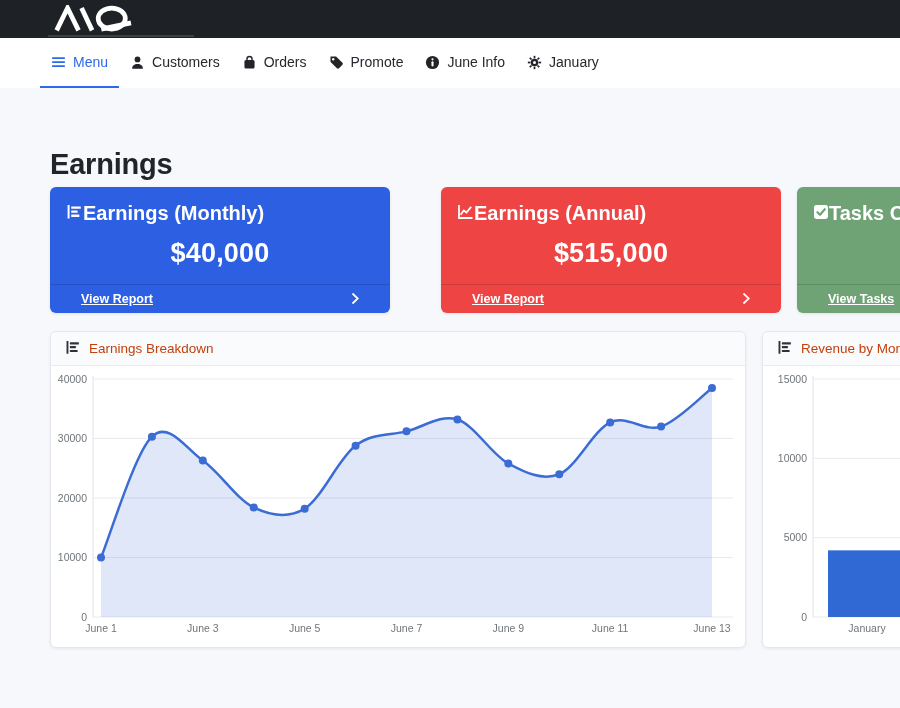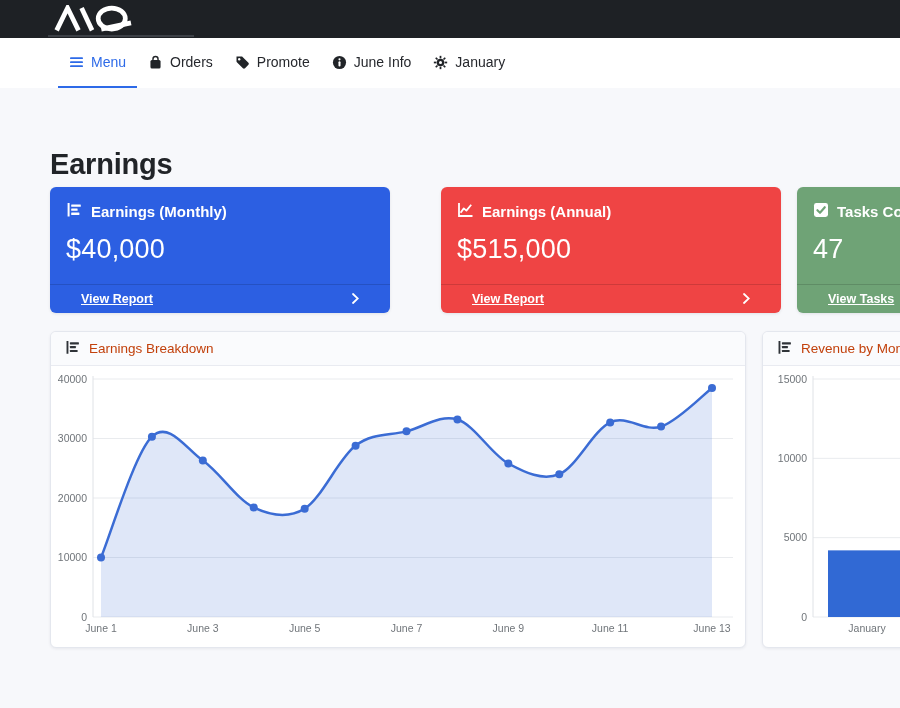--- a/index.html
+++ b/index.html
@@ -8,37 +8,37 @@
     font-family:"Liberation Sans","DejaVu Sans",sans-serif;
     background:#f7f8fb; color:#24262b; position:relative;
   }
 
   
   .topbar { height:38px; background:#1e2125; position:relative; }
   .brand { position:absolute; left:48px; top:5px; height:28px; }
   .brand-underline { position:absolute; left:48px; top:35px; width:146px; height:2px; background:#3c4046; }
 
   
-  .navbar { height:50px; background:#ffffff; display:flex; align-items:stretch; padding-left:58px; }
+  .navbar { height:50px; background:#ffffff; display:flex; align-items:stretch; padding-left:40px; }
   .nav-item { display:flex; align-items:center; gap:7px; padding:0 11px; font-size:14px; color:#26282d; cursor:pointer; border-bottom:2px solid transparent; }
   .nav-item .nicon { display:flex; align-items:center; }
   .nav-item.active { color:#2d6ae8; border-bottom-color:#2d6ae8; }
 
   
   .content { padding:60px 0 0 50px; }
   h1.page-title { font-size:29px; font-weight:600; color:#212428; letter-spacing:-0.2px; margin-bottom:6px; }
 
   .cards-row { display:flex; gap:16px; margin-top:0px; width:max-content; }
   .stat-card { width:340px; height:126px; border-radius:6px; color:#fff; display:flex; flex-direction:column; box-shadow:0 1px 3px rgba(25,35,60,.10); overflow:hidden; }
   .stat-card.blue  { background:#2c5fe2; }
   .stat-card.yellow{ background:#ef4444;margin-left:35px; }
   .stat-card.green { background:#6fa376; }
   .stat-top { padding:15px 16px 0 16px; flex:1; }
-  .stat-title { display:flex; align-items:center; gap:8px; font-size:15px; font-weight:700; }
-  .stat-value { font-size:27px; font-weight:400; margin-top:13px; letter-spacing:0.2px; }
+  .stat-title { display:flex; align-items:center; gap:0; font-size:20px; font-weight:700; }
+  .stat-value { font-size:27px; font-weight:700; margin-top:13px; letter-spacing:0.2px;text-align:center; }
   .stat-footer { border-top:1px solid rgba(0,0,0,.14); padding:6px 31px; display:flex; align-items:center; justify-content:space-between; height:29px; cursor:pointer; }
   .stat-link { font-size:12.5px; font-weight:700; text-decoration:underline; color:#fff; }
 
   .charts-row { display:flex; gap:16px; margin-top:18px; width:max-content; }
   .chart-card { background:#fff; border:1px solid #e4e7ee; border-radius:6px; box-shadow:0 1px 3px rgba(25,35,60,.07); overflow:hidden; }
   .chart-card.left  { width:696px; height:317px; }
   .chart-card.right { width:340px; height:317px; }
   .chart-header { height:34px; background:#fafbfd; border-bottom:1px solid #e9ebf1; display:flex; align-items:center; gap:8px; padding:0 14px; font-size:13.5px; color:#c2410c; font-weight:500; }
   .chart-body { position:relative; }
   .chart-body svg { display:block; }
@@ -65,20 +65,31 @@
     <span class="nicon">
       <svg width="15" height="14" viewBox="0 0 15 14">
           <g fill="#2d6ae8">
             <rect x="1" y="2.2" width="13" height="1.9" rx="0.9"></rect>
             <rect x="1" y="6.2" width="13" height="1.9" rx="0.9"></rect>
             <rect x="1" y="10.2" width="13" height="1.9" rx="0.9"></rect>
           </g>
         </svg>
     </span>
     <span>Menu</span>
+  </div>
+  <div class="nav-item">
+    <span class="nicon">
+      <svg width="15" height="15" viewBox="0 0 16 16">
+          <g fill="#212428">
+            <circle cx="8" cy="4.7" r="3.1"></circle>
+            <path d="M2.2,14.6 c0-3.4 2.6-5.1 5.8-5.1 s5.8,1.7 5.8,5.1 z"></path>
+          </g>
+        </svg>
+    </span>
+    <span>Customers</span>
   </div>
   <div class="nav-item">
     <span class="nicon">
       <svg width="15" height="15" viewBox="0 0 16 16">
           <path d="M5.3,5.2 V4.3 a2.7,2.7 0 0 1 5.4,0 V5.2" fill="none" stroke="#212428" stroke-width="1.5"></path>
           <rect x="2.6" y="5.2" width="10.8" height="9.3" rx="1.6" fill="#212428"></rect>
         </svg>
     </span>
     <span>Orders</span>
   </div>

